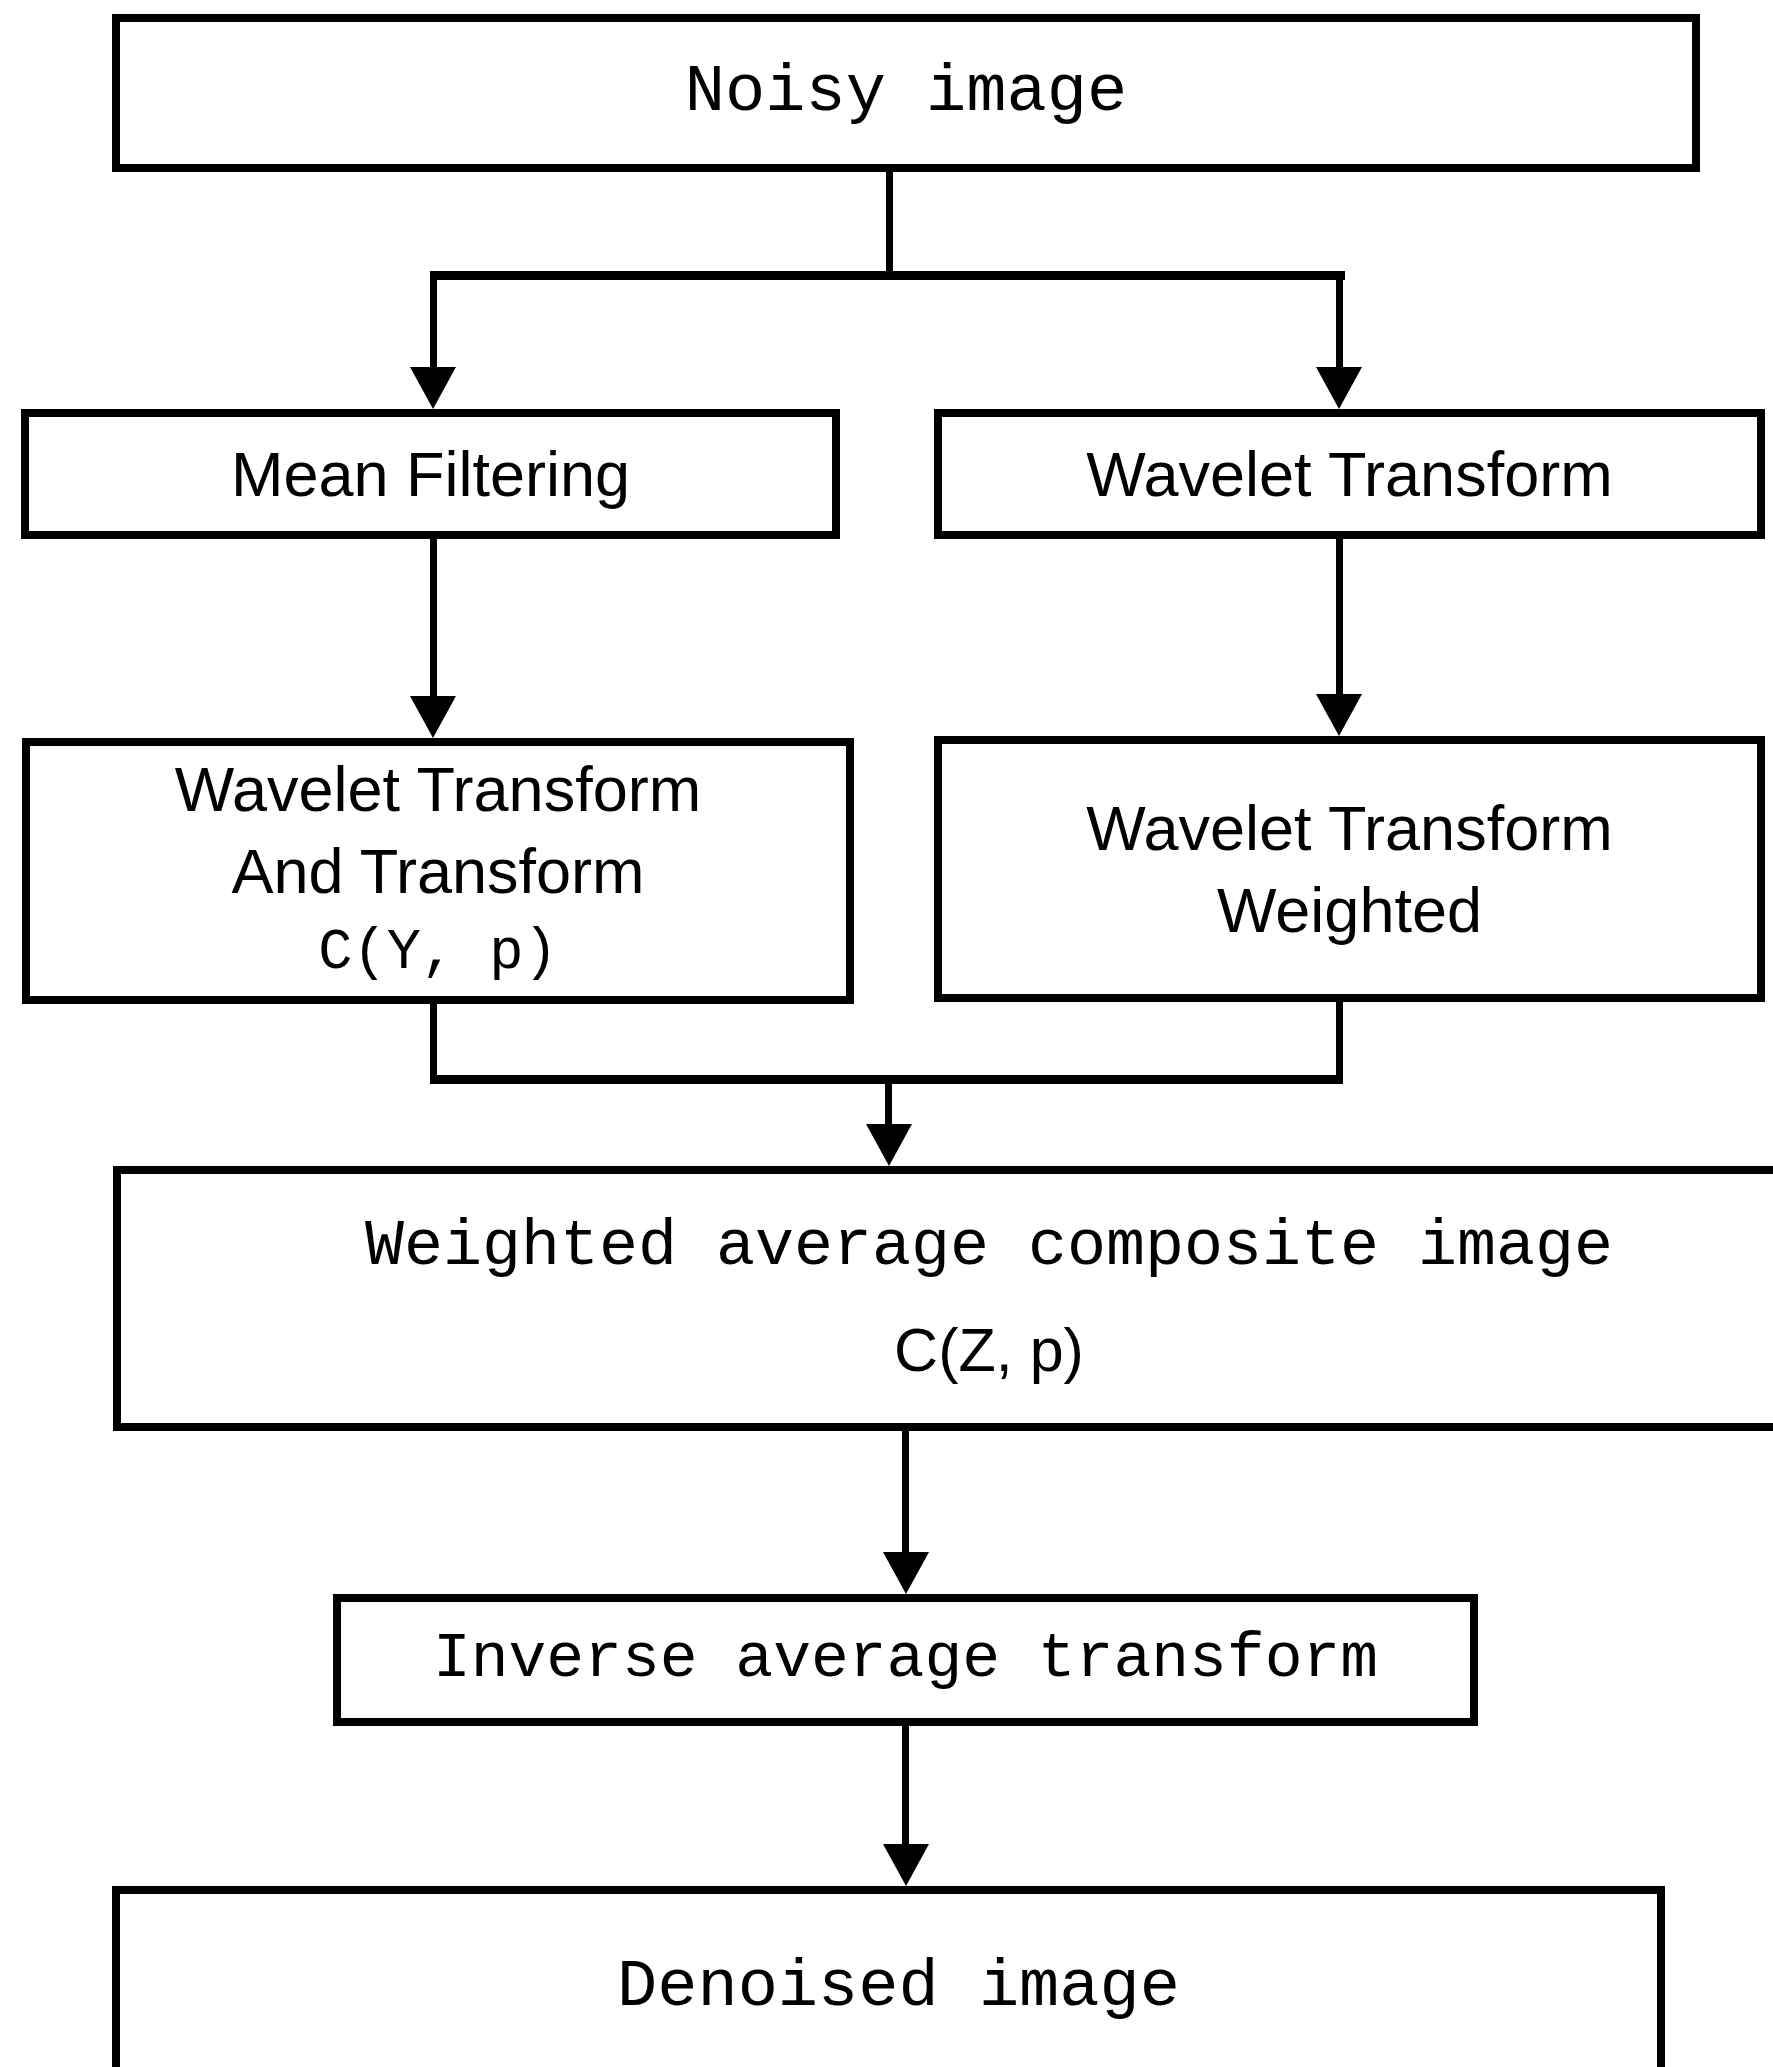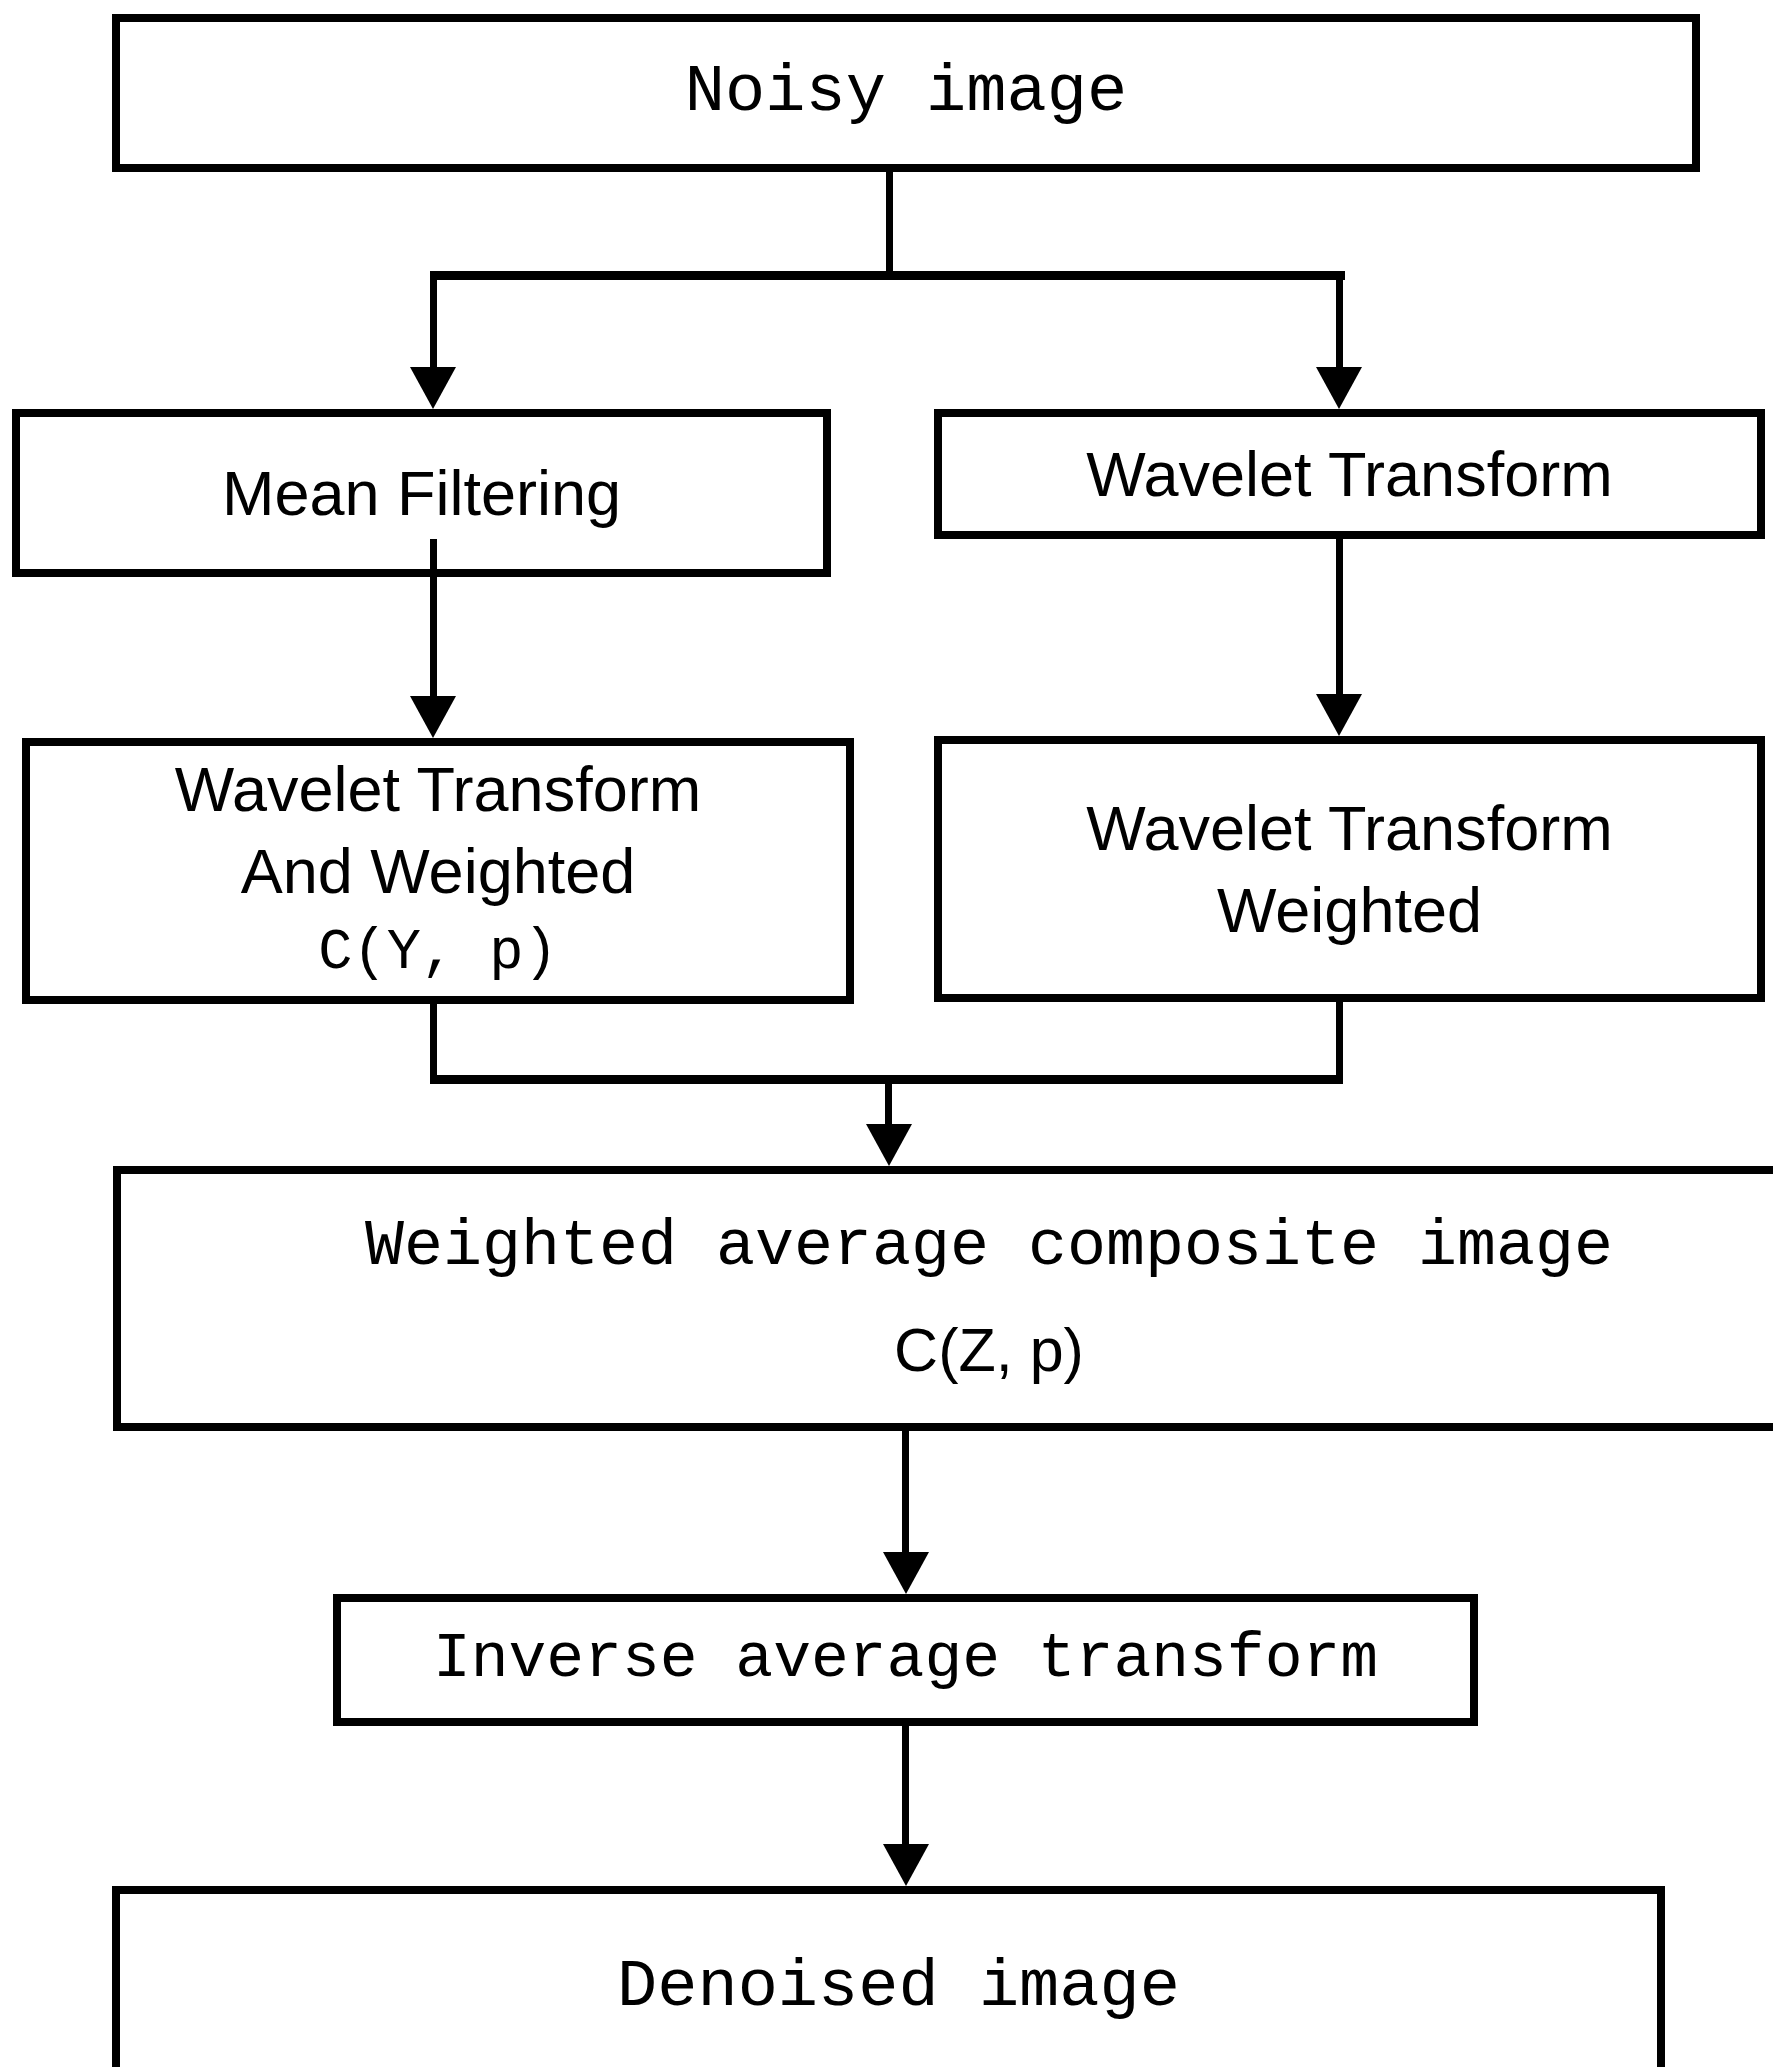--- a/index.html
+++ b/index.html
@@ -76,31 +76,31 @@
 </style>
 </head>
 <body>
 
 <div id="canvas">
 
   <div class="box" style="left:112px; top:14.3px; width:1588px; height:158px;">
     <span class="mono-label">Noisy image</span>
   </div>
 
-  <div class="box" style="left:12px; top:409px; width:819px; height:168px;">
+  <div class="box" style="left:21px; top:409px; width:819px; height:130px;">
     <span class="sans-label">Mean Filtering</span>
   </div>
 
   <div class="box" style="left:934px; top:409px; width:831px; height:130px;">
     <span class="sans-label">Wavelet Transform</span>
   </div>
 
   <div class="box" style="left:22px; top:738px; width:832px; height:266px;">
     <span class="sans-label">Wavelet Transform</span>
-    <span class="sans-label">And Weighted</span>
+    <span class="sans-label">And Transform</span>
     <span class="mono-small">C(Y, p)</span>
   </div>
 
   <div class="box" style="left:934px; top:736px; width:831px; height:266px;">
     <span class="sans-label">Wavelet Transform</span>
     <span class="sans-label">Weighted</span>
   </div>
 
   <div class="box" style="left:113px; top:1166px; width:1752px; height:265px;">
     <span class="weighted-line1">Weighted average composite image</span>

